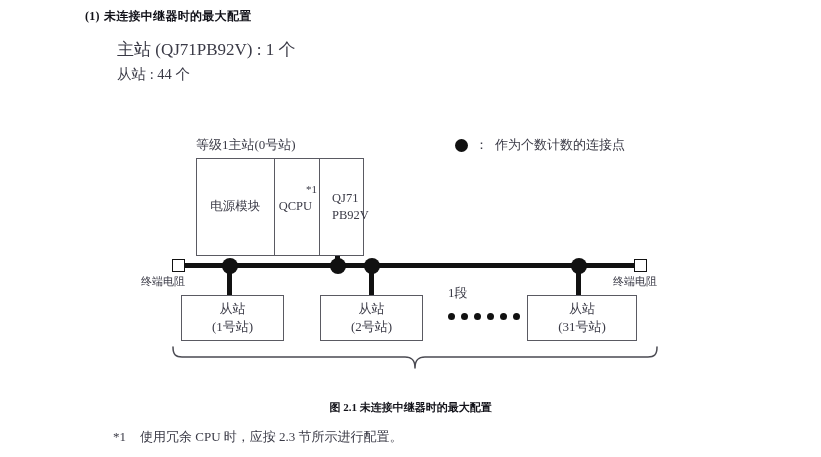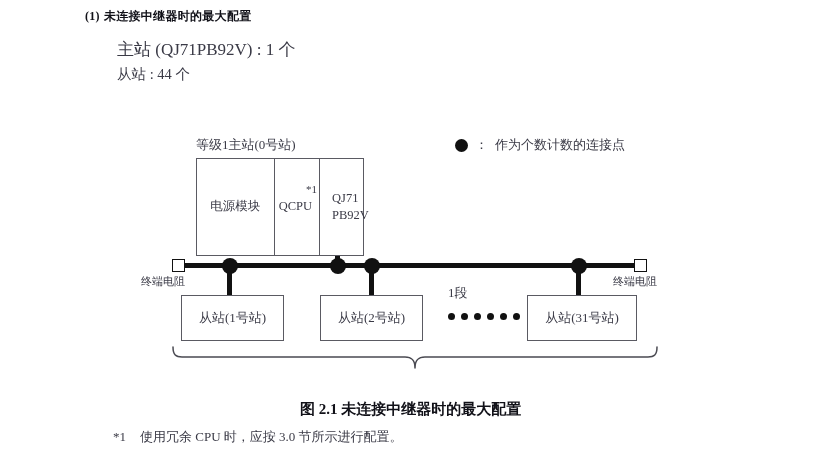--- a/index.html
+++ b/index.html
@@ -99,21 +99,21 @@
   .node{
     position:absolute;
     width:16px;height:16px;border-radius:50%;
     background:#111111;
   }
 
   .slave{
     position:absolute;
     border:1.4px solid #5a5a62;background:#ffffff;
     box-sizing:border-box;
-    display:flex;
+    display:flex;flex-direction:column;
     align-items:center;justify-content:center;
     font-size:13px;color:#3a3a46;line-height:1.35;
     text-align:center;
   }
 
   .ellipsis{
     position:absolute;left:448px;top:313px;
     display:flex;gap:6px;align-items:center;
   }
   .ellipsis i{
@@ -123,21 +123,21 @@
   .brace-wrap{position:absolute;left:165px;top:346px;}
   .brace-label{
     position:absolute;left:0;top:371px;width:821px;
     text-align:center;font-size:13px;color:#3a3a46;
   }
 
   
   .caption{
     position:absolute;left:0;top:400px;width:821px;
     text-align:center;
-    font-size:15px;font-weight:bold;color:#111118;
+    font-size:11px;font-weight:bold;color:#111118;
     white-space:nowrap;
   }
   .footnote{
     position:absolute;left:113px;top:428px;
     font-size:13px;color:#3a3a46;white-space:nowrap;
   }
   .footnote .mark{margin-right:14px;}
 </style>
 </head>
 <body>
@@ -224,16 +224,16 @@
       <svg width="500" height="26" viewBox="0 0 500 26">
         <path d="M8,1 C8,9 11,11 17,11 L240,11 C246,11 250,13 250,22
                  C250,13 254,11 260,11 L483,11 C489,11 492,9 492,1" fill="none" stroke="#4a4a52" stroke-width="1.5" stroke-linecap="round" stroke-linejoin="round"></path>
       </svg>
     </div>
 
   </div>
 
   <div class="caption">图 2.1  未连接中继器时的最大配置</div>
   <div class="footnote">
-    <span class="mark">*1</span><span>使用冗余 CPU 时，应按 3.0 节所示进行配置。</span>
+    <span class="mark">*1</span><span>使用冗余 CPU 时，应按 2.3 节所示进行配置。</span>
   </div>
 
 </div>
 
 </body></html>

